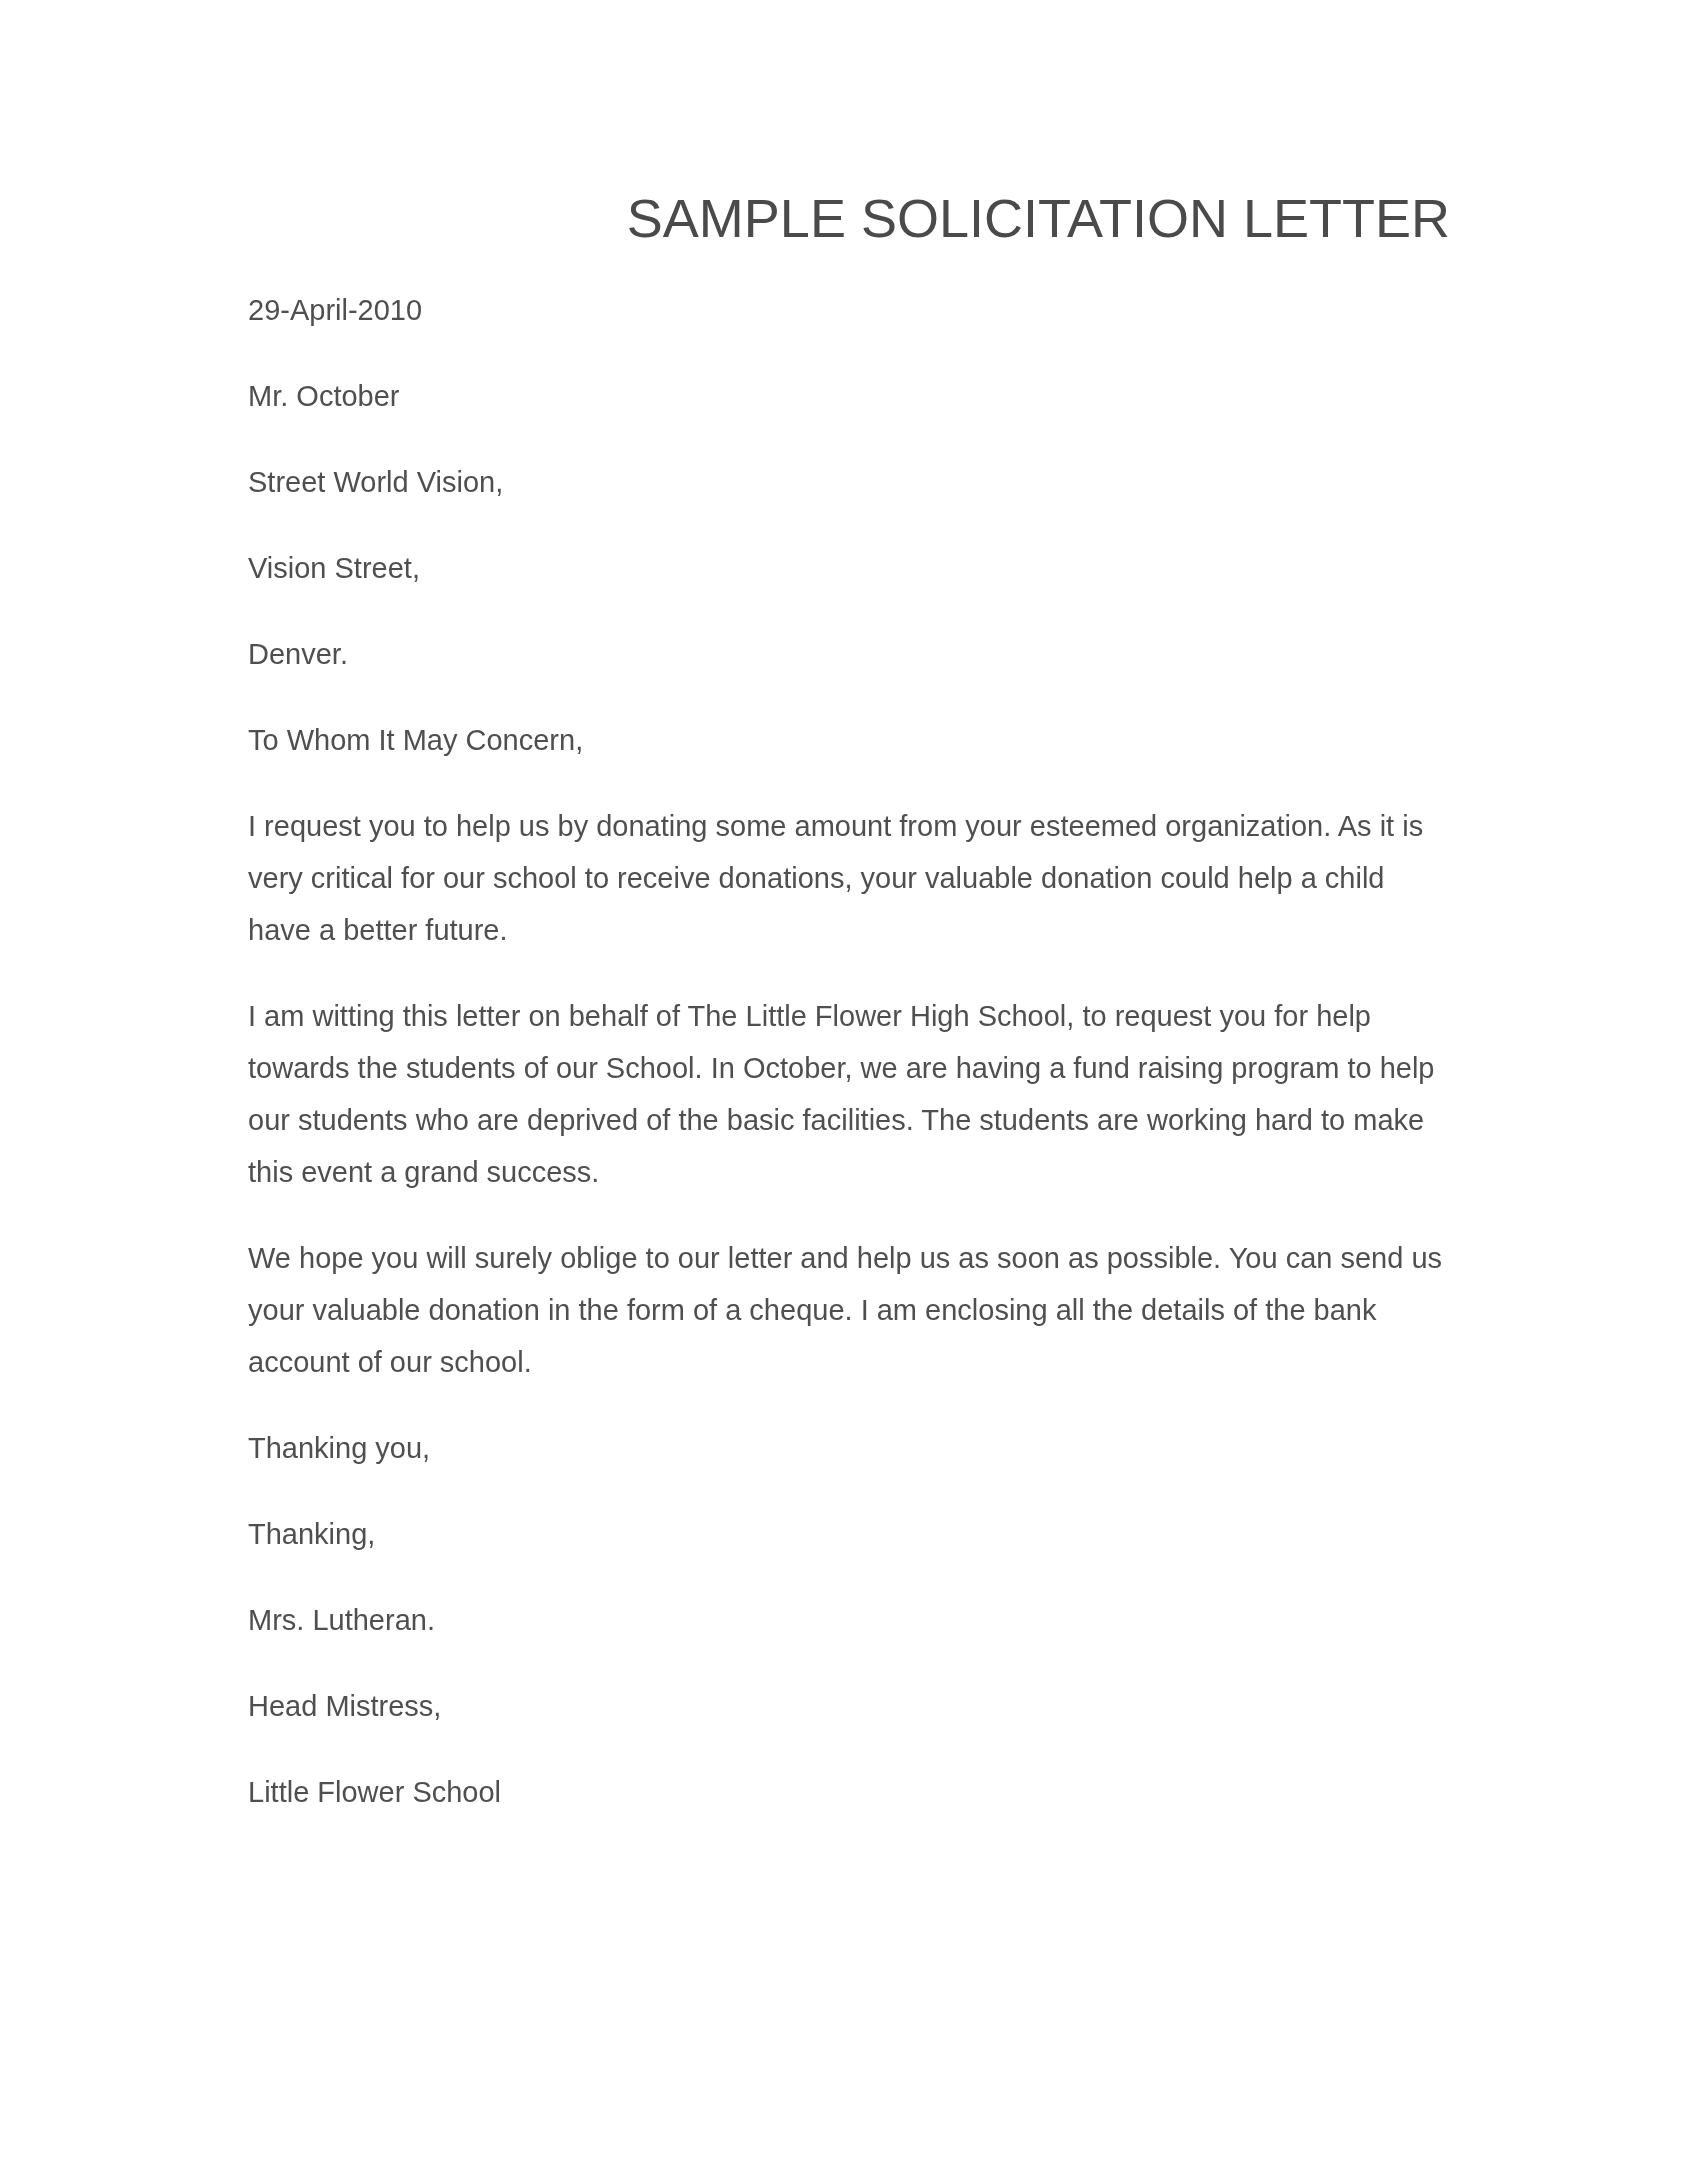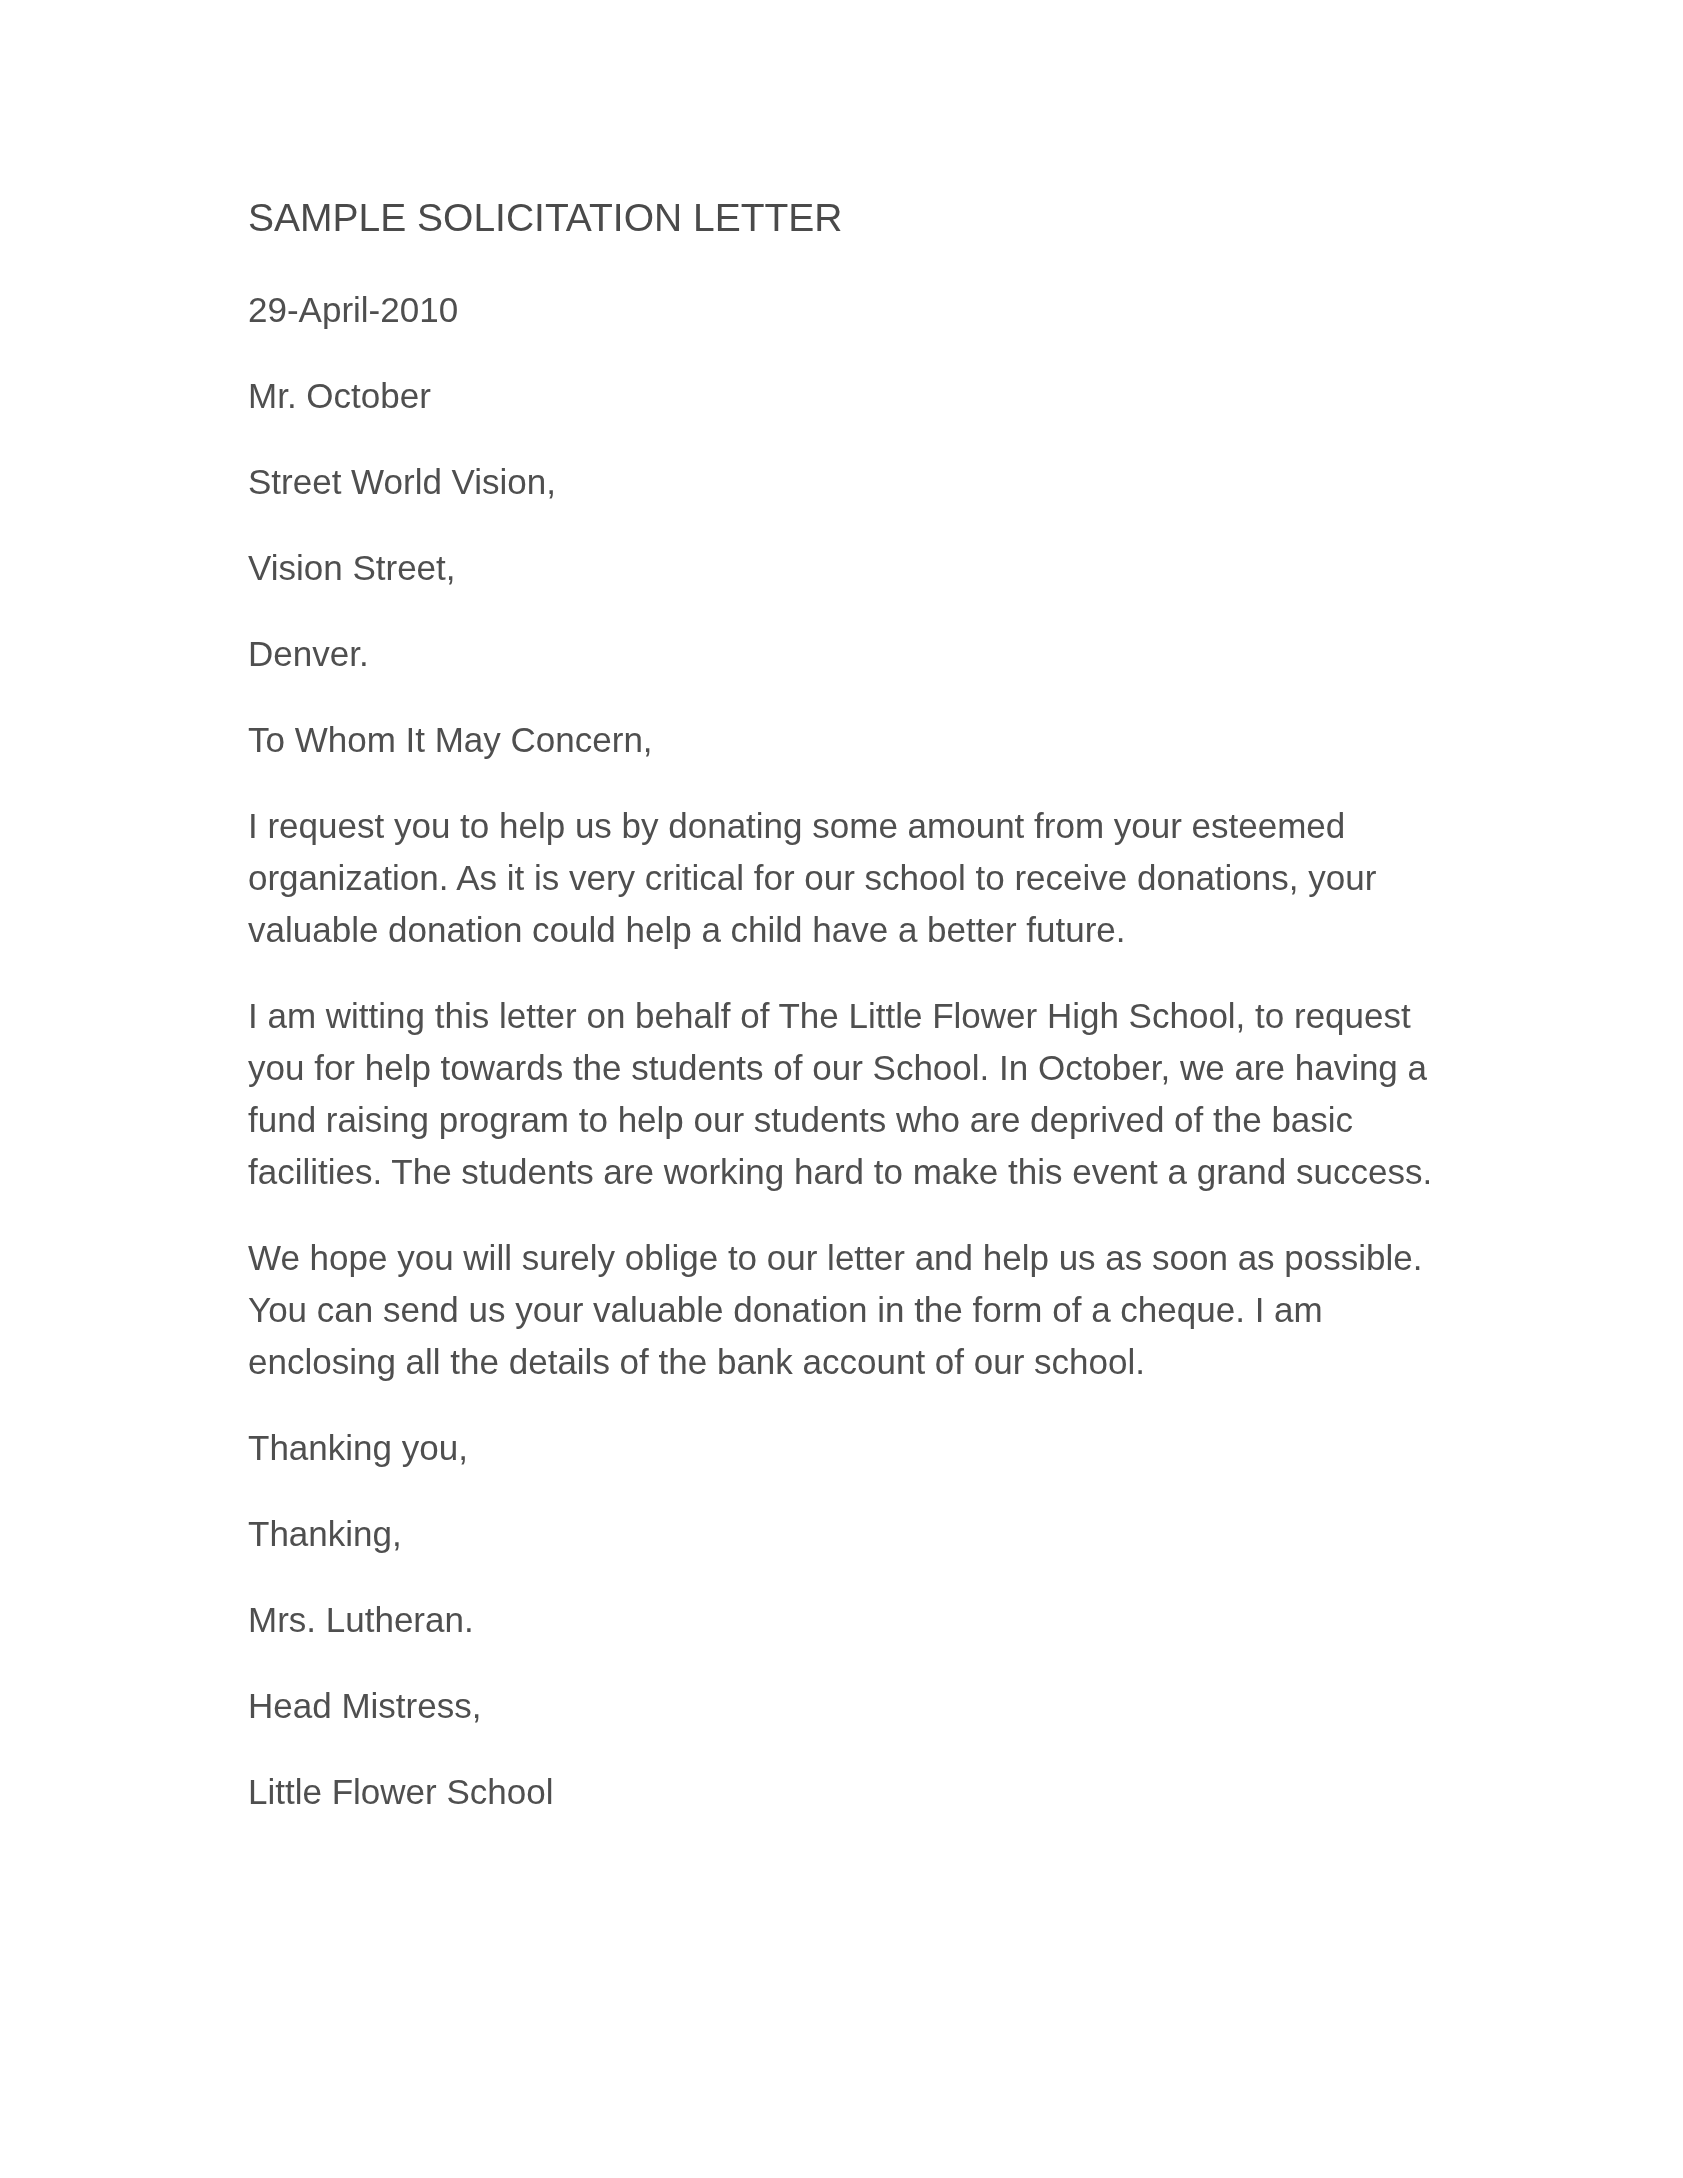--- a/index.html
+++ b/index.html
@@ -22,28 +22,28 @@
     box-sizing:border-box;
     overflow:hidden;
   }
   .content{
     box-sizing:border-box;
     padding:192px 233px 0 248px;
   }
   .title{
     font-family:"Liberation Sans", sans-serif;
     font-weight:400;
-    font-size:39px;
+    font-size:54px;
     line-height:52px;
     color:var(--title-color);
-    text-align:left;
+    text-align:right;
     margin:0 0 40px 0;
   }
   .content p{
-    font-size:35px;
+    font-size:29px;
     line-height:52px;
     margin:0 0 34px 0;
   }
 </style>
 </head>
 <body>
 
 <div class="page">
   <div class="content">
 

